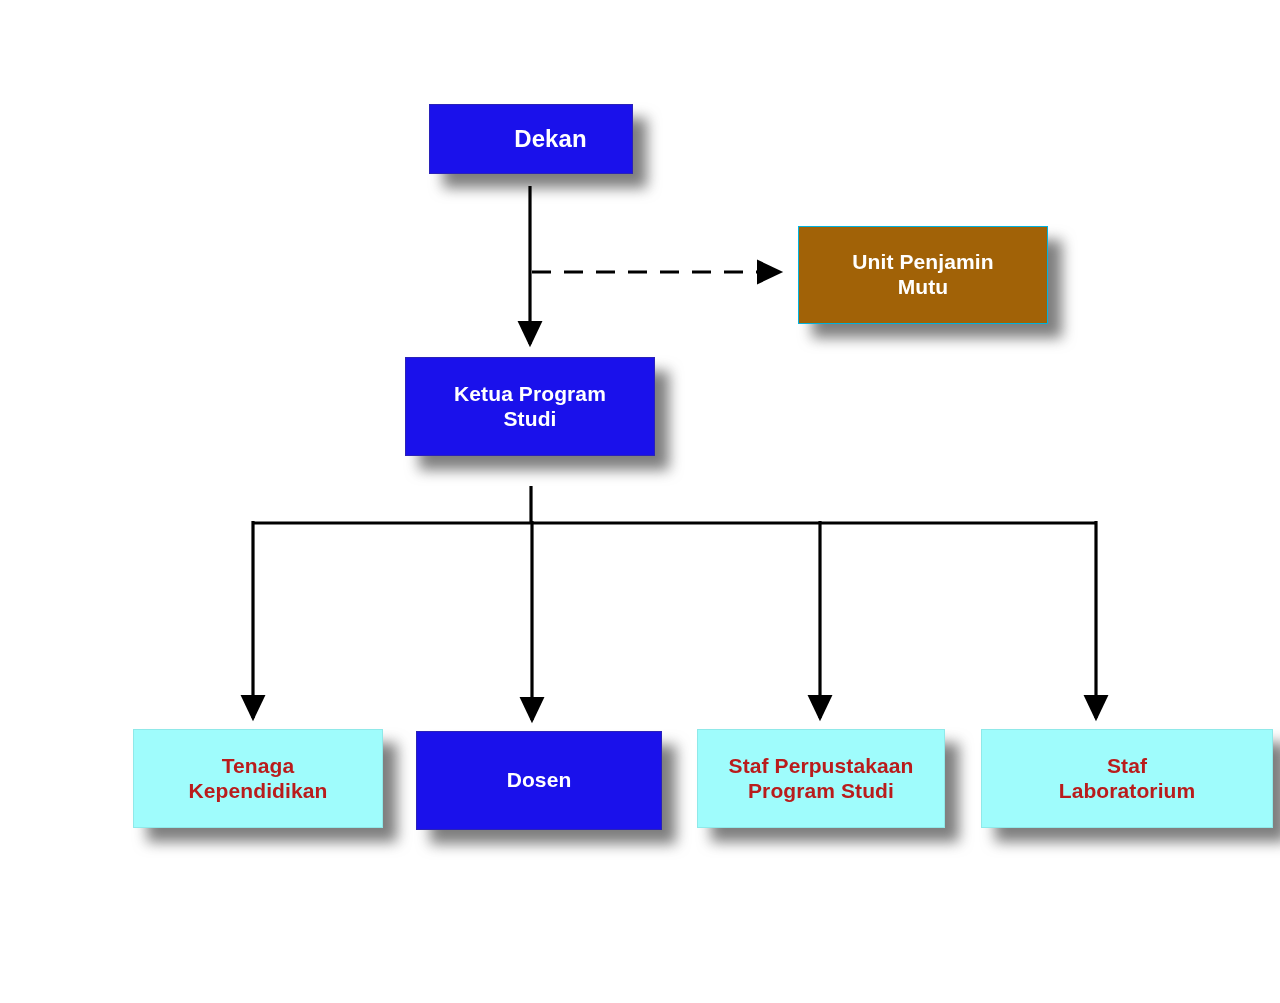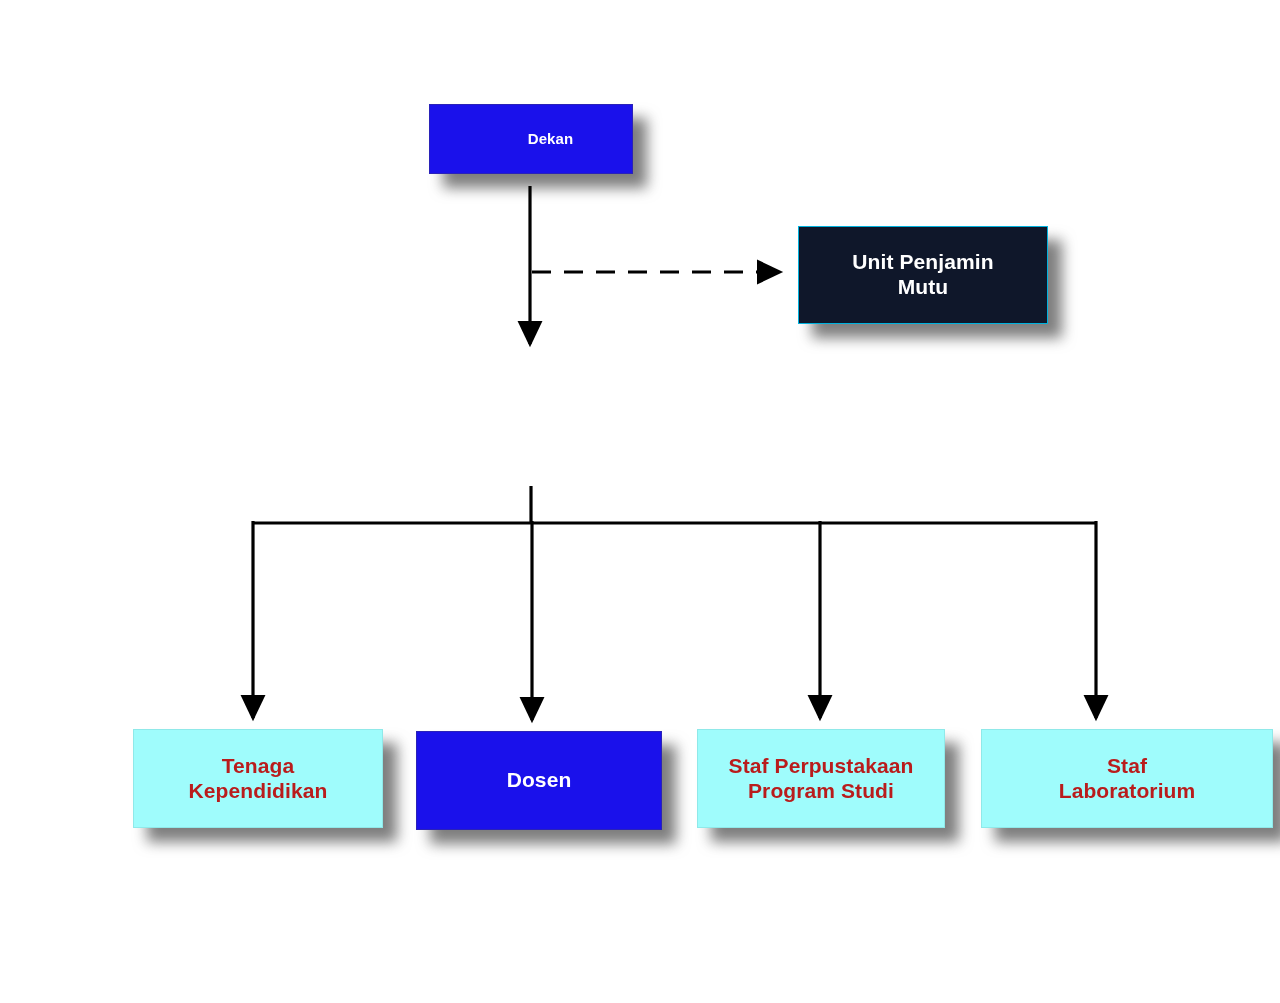--- a/index.html
+++ b/index.html
@@ -40,32 +40,32 @@
     padding: 0 6px;
     white-space: pre-line;
   }
 
   .node.blue {
     background: #1a11eb;
     color: #ffffff;
     border-color: #2a22b8;
   }
   .node.cyan {
-    background: #0f172a;
+    background: #a16207;
     color: #ffffff;
     border-color: #00b2de;
   }
   .node.lightcyan {
     background: #9ffcfc;
     color: #b91c1c;
     border-color: #8fe9e9;
   }
 
   
-  #node-dekan      { left: 429px; top: 104px; width: 204px; height: 70px;  font-size: 15px; padding-left: 39px; }
+  #node-dekan      { left: 429px; top: 104px; width: 204px; height: 70px;  font-size: 24px; padding-left: 39px; }
   #node-upm        { left: 798px; top: 226px; width: 250px; height: 98px;  font-size: 21px; }
   #node-kaprodi    { left: 405px; top: 357px; width: 250px; height: 99px;  font-size: 21px; }
 
   #node-tendik     { left: 133px; top: 729px; width: 250px; height: 99px;  font-size: 21px; }
   #node-dosen      { left: 416px; top: 731px; width: 246px; height: 99px;  font-size: 21px; }
   #node-perpus     { left: 697px; top: 729px; width: 248px; height: 99px;  font-size: 21px; }
   #node-lab        { left: 981px; top: 729px; width: 292px; height: 99px;  font-size: 21px; }
 
   
   #connectors {
@@ -105,20 +105,24 @@
 
   <div class="node blue" id="node-dekan">
     <span class="label">Dekan</span>
   </div>
 
   <div class="node cyan" id="node-upm">
     <span class="label">Unit Penjamin
 Mutu</span>
   </div>
 
+  <div class="node blue" id="node-kaprodi">
+    <span class="label">Ketua Program
+Studi</span>
+  </div>
 
   <div class="node lightcyan" id="node-tendik">
     <span class="label">Tenaga
 Kependidikan</span>
   </div>
 
   <div class="node lightcyan" id="node-perpus">
     <span class="label">Staf Perpustakaan
 Program Studi</span>
   </div>

